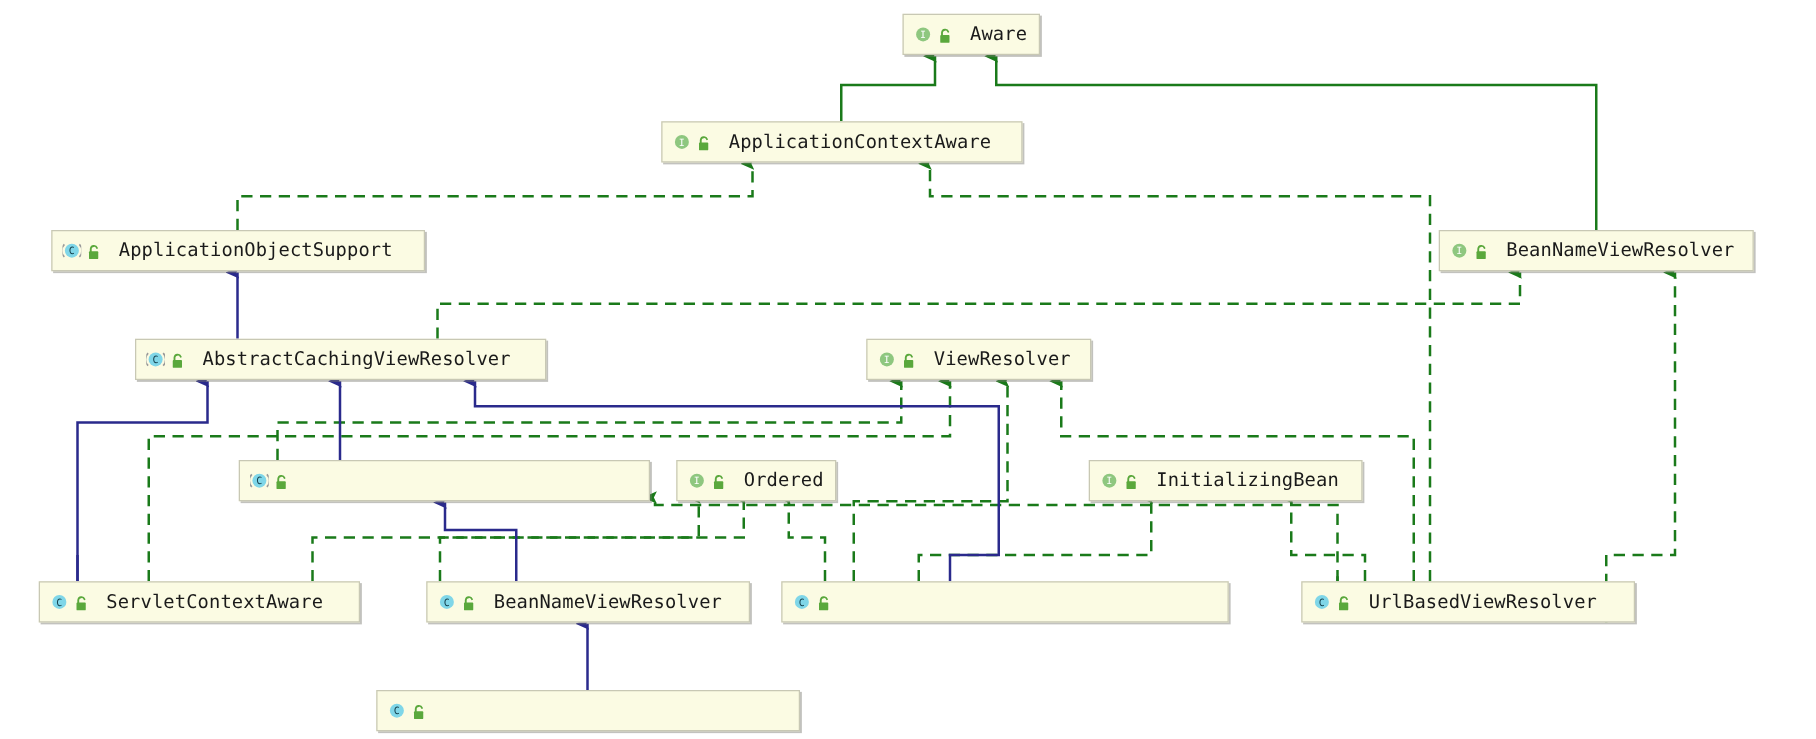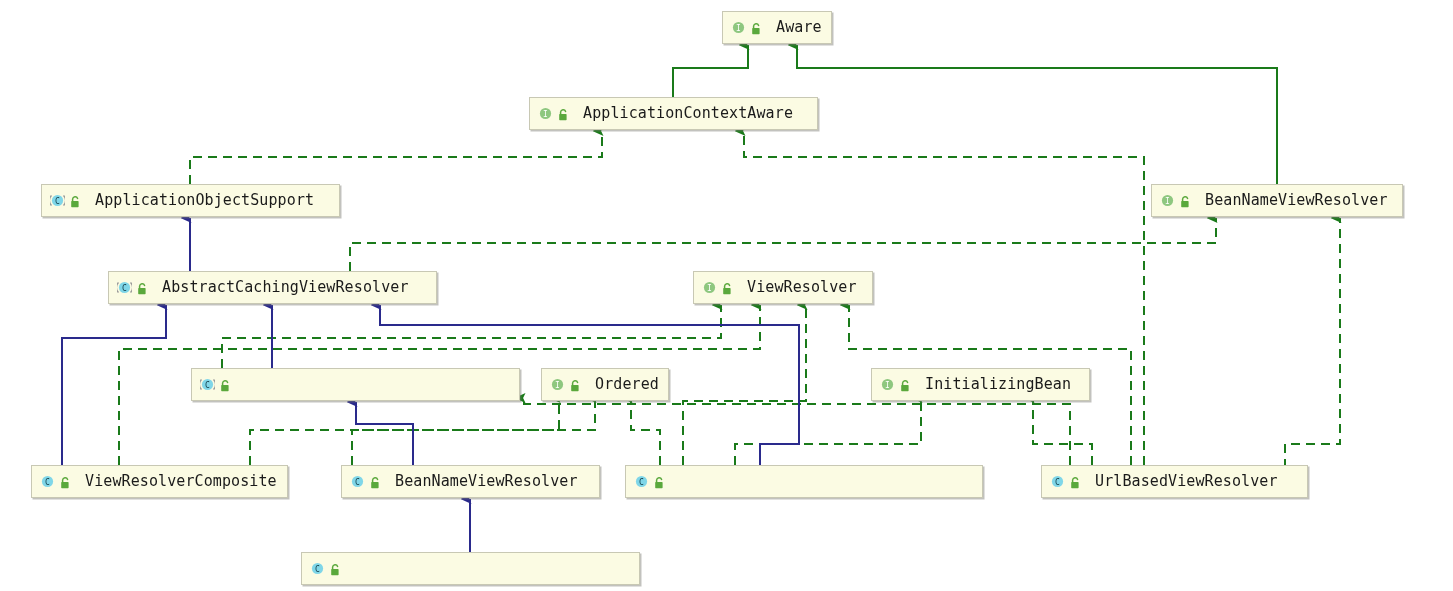--- a/index.html
+++ b/index.html
@@ -241,21 +241,21 @@
         <span class="node-icons">
           <span class="icon-type"><svg viewBox="0 0 15 15" width="15" height="15">
               <circle cx="7.5" cy="7.5" r="5.6" fill="#7fd6e8"></circle>
               <text x="7.5" y="10.6" text-anchor="middle" font-size="8" font-family="DejaVu Sans Mono, monospace" fill="#15414d">C</text>
             </svg></span>
           <span class="icon-lock"><svg viewBox="0 0 13 14" width="13" height="14">
               <path d="M3.6,6.2 L3.6,4.0 A2.6,2.6 0 0 1 8.6,3.4" stroke="#5aa83c" stroke-width="1.5" fill="none" stroke-linecap="round"></path>
               <rect x="2.2" y="6.0" width="7.4" height="6.2" rx="0.7" fill="#5aa83c"></rect>
             </svg></span>
         </span>
-        <span class="node-label">ViewResolverComposite</span>
+        <span class="node-label">ServletContextAware</span>
       </div>
       <div class="uml-node" style="left: 341px; top: 465px; width: 259px;">
         <span class="node-icons">
           <span class="icon-type"><svg viewBox="0 0 15 15" width="15" height="15">
               <circle cx="7.5" cy="7.5" r="5.6" fill="#7fd6e8"></circle>
               <text x="7.5" y="10.6" text-anchor="middle" font-size="8" font-family="DejaVu Sans Mono, monospace" fill="#15414d">C</text>
             </svg></span>
           <span class="icon-lock"><svg viewBox="0 0 13 14" width="13" height="14">
               <path d="M3.6,6.2 L3.6,4.0 A2.6,2.6 0 0 1 8.6,3.4" stroke="#5aa83c" stroke-width="1.5" fill="none" stroke-linecap="round"></path>
               <rect x="2.2" y="6.0" width="7.4" height="6.2" rx="0.7" fill="#5aa83c"></rect>

